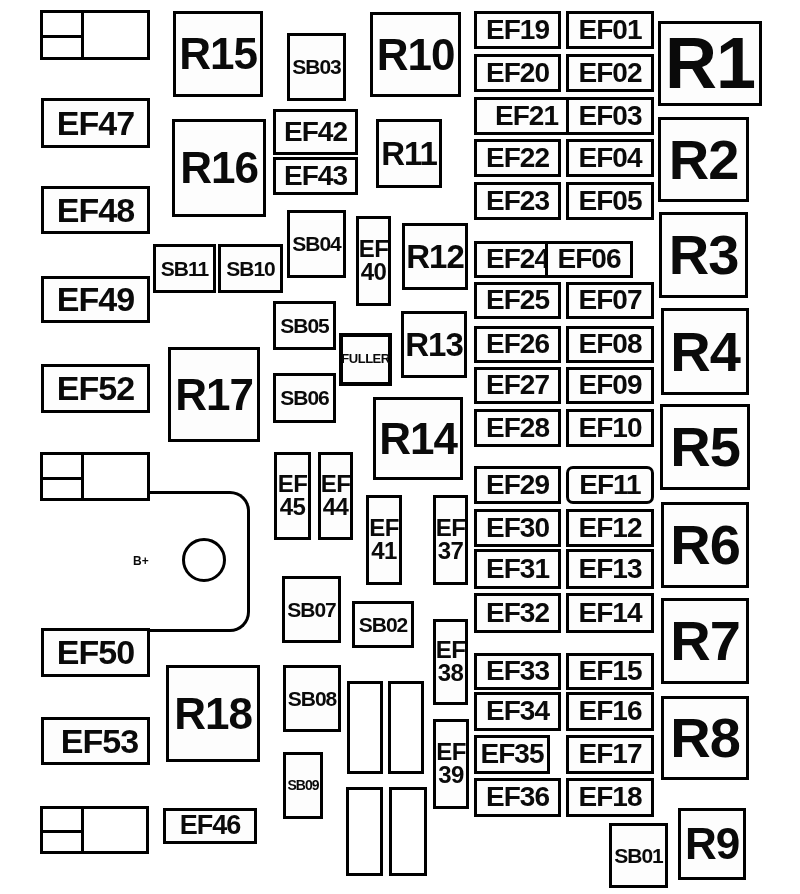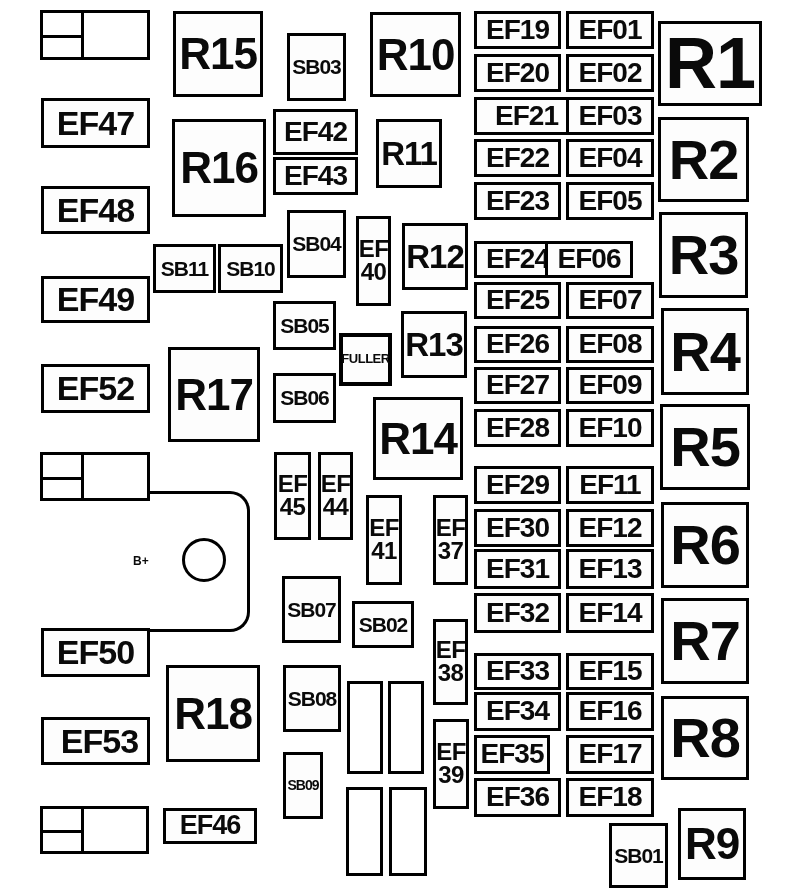--- a/index.html
+++ b/index.html
@@ -165,21 +165,21 @@
     <div class="box" style="left: 535px; top: 241px; width: 88px; height: 37px; font-size: 28px; margin-left: 10px;">EF06</div>
     <div class="box" style="left: 474px; top: 282px; width: 87px; height: 37px; font-size: 28px;">EF25</div>
     <div class="box" style="left: 566px; top: 282px; width: 88px; height: 37px; font-size: 28px;">EF07</div>
     <div class="box" style="left: 474px; top: 326px; width: 87px; height: 37px; font-size: 28px;">EF26</div>
     <div class="box" style="left: 566px; top: 326px; width: 88px; height: 37px; font-size: 28px;">EF08</div>
     <div class="box" style="left: 474px; top: 367px; width: 87px; height: 37px; font-size: 28px;">EF27</div>
     <div class="box" style="left: 566px; top: 367px; width: 88px; height: 37px; font-size: 28px;">EF09</div>
     <div class="box" style="left: 474px; top: 409px; width: 87px; height: 38px; font-size: 28px;">EF28</div>
     <div class="box" style="left: 566px; top: 409px; width: 88px; height: 38px; font-size: 28px;">EF10</div>
     <div class="box" style="left: 474px; top: 466px; width: 87px; height: 38px; font-size: 28px;">EF29</div>
-    <div class="box" style="left: 566px; top: 466px; width: 88px; height: 38px; font-size: 28px;">EF11</div>
+    <div class="box" style="left: 566px; top: 466px; width: 88px; height: 38px; font-size: 28px; border-radius: 7px;">EF11</div>
     <div class="box" style="left: 474px; top: 509px; width: 87px; height: 38px; font-size: 28px;">EF30</div>
     <div class="box" style="left: 566px; top: 509px; width: 88px; height: 38px; font-size: 28px;">EF12</div>
     <div class="box" style="left: 474px; top: 549px; width: 87px; height: 40px; font-size: 28px;">EF31</div>
     <div class="box" style="left: 566px; top: 549px; width: 88px; height: 40px; font-size: 28px;">EF13</div>
     <div class="box" style="left: 474px; top: 593px; width: 87px; height: 40px; font-size: 28px;">EF32</div>
     <div class="box" style="left: 566px; top: 593px; width: 88px; height: 40px; font-size: 28px;">EF14</div>
     <div class="box" style="left: 474px; top: 653px; width: 87px; height: 37px; font-size: 28px;">EF33</div>
     <div class="box" style="left: 566px; top: 653px; width: 88px; height: 37px; font-size: 28px;">EF15</div>
     <div class="box" style="left: 474px; top: 692px; width: 87px; height: 39px; font-size: 28px;">EF34</div>
     <div class="box" style="left: 566px; top: 692px; width: 88px; height: 39px; font-size: 28px;">EF16</div>

